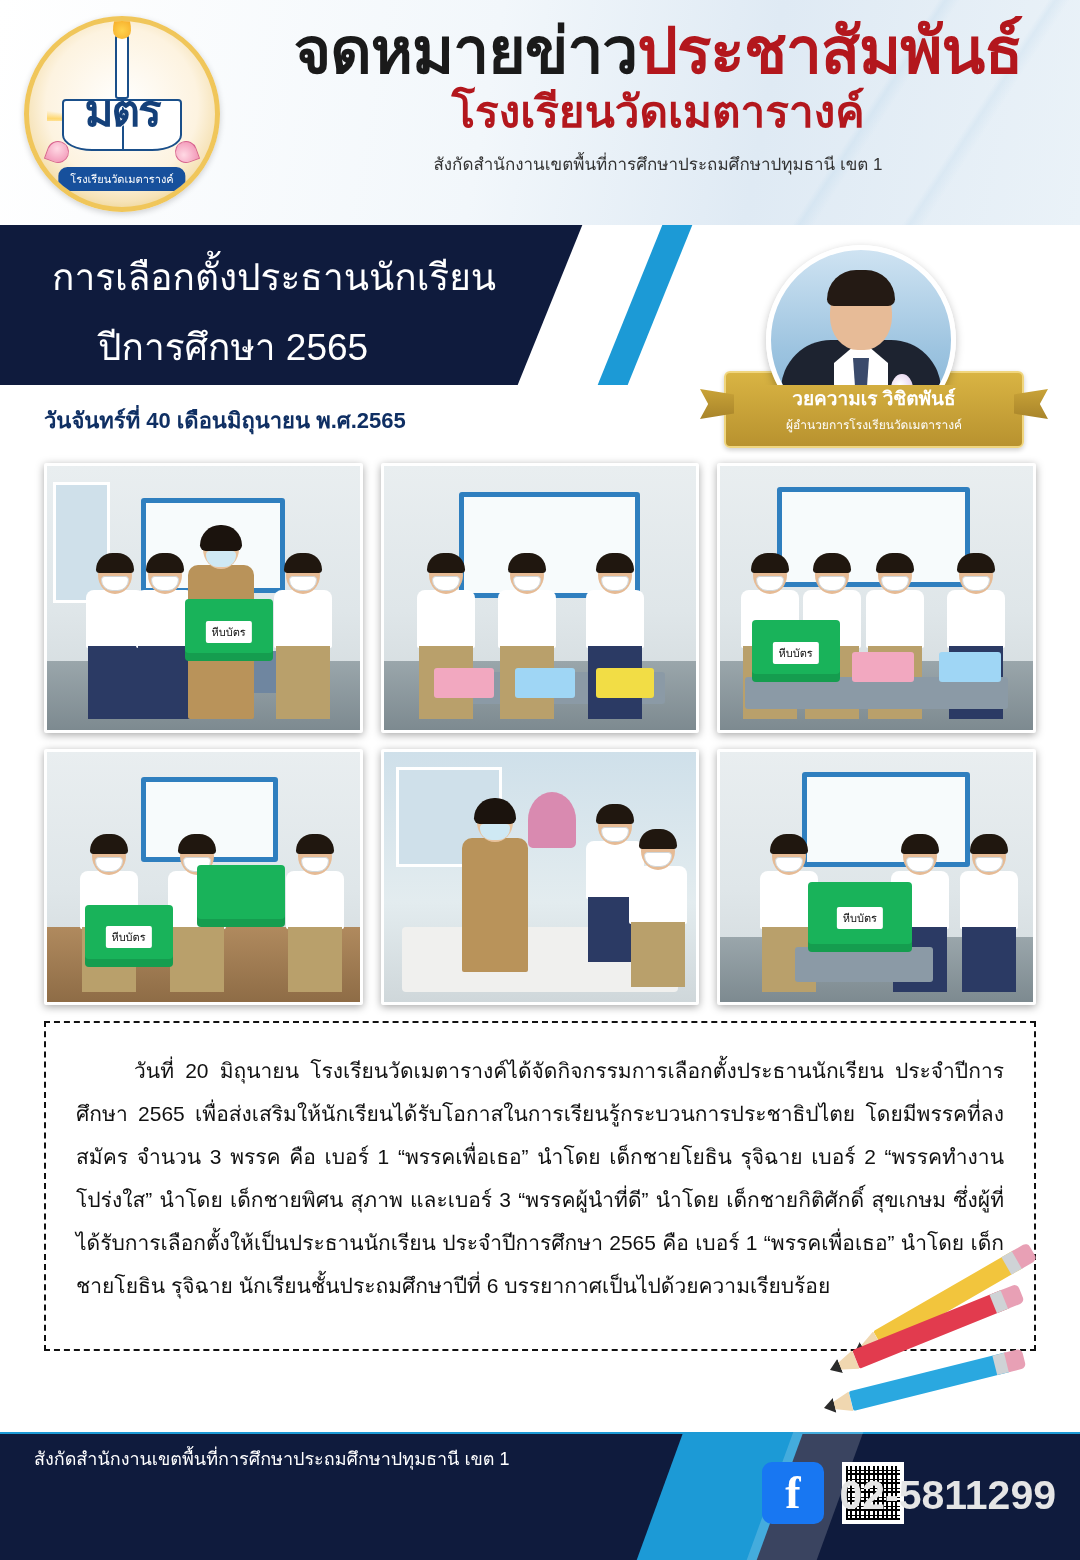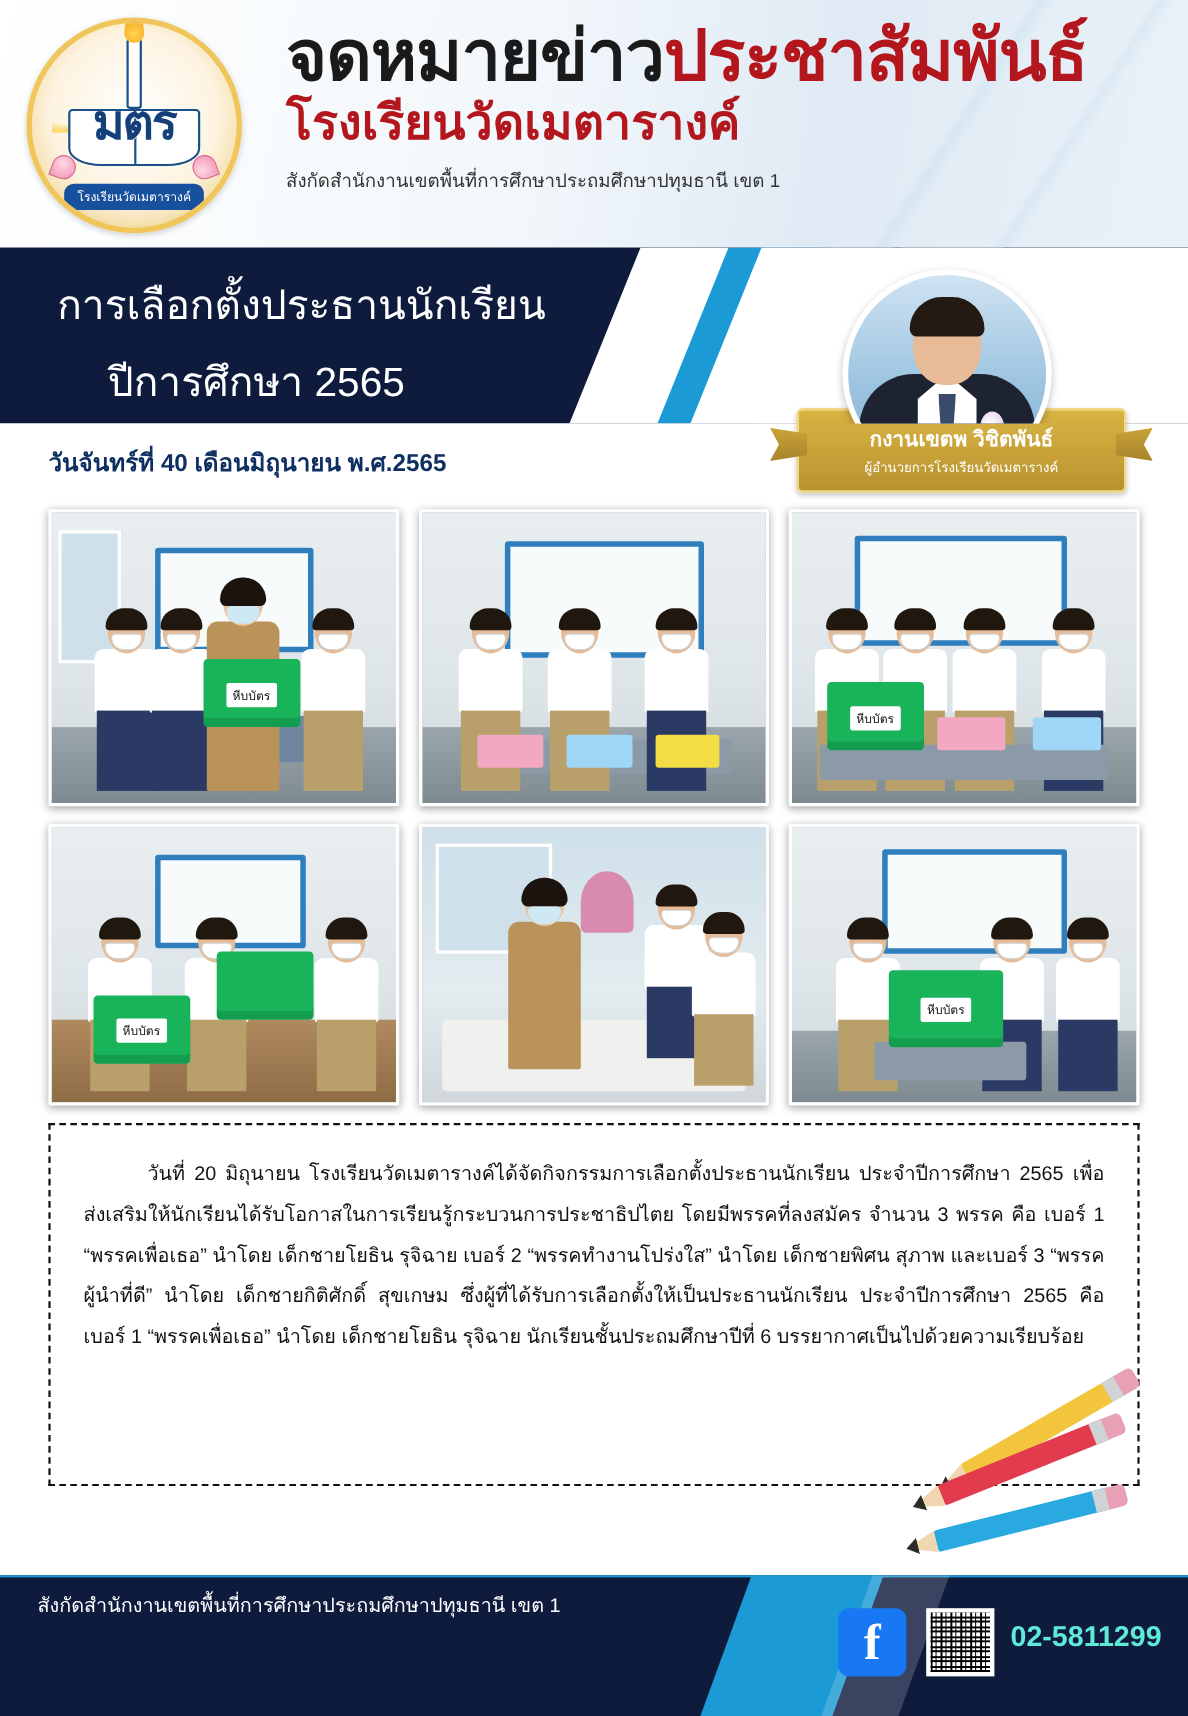--- a/index.html
+++ b/index.html
@@ -81,21 +81,21 @@
     white-space:nowrap;
   }
   .logo-petal {
     position:absolute; width:22px; height:22px; border-radius:50% 50% 50% 0;
     background: radial-gradient(circle at 40% 35%, #ffd9e4, #f08cb0);
     border:1px solid #d8648f;
   }
   .p1 { left:18px; top:120px; transform: rotate(20deg); }
   .p2 { right:18px; top:120px; transform: rotate(-110deg); }
 
-  .head-text { position:absolute; left:260px; top:18px; right:24px; text-align:left; z-index:3; }
+  .head-text { position:absolute; left:260px; top:18px; right:24px; text-align:center; z-index:3; }
   .title-1 { font-size:64px; font-weight:bold; line-height:1.05; letter-spacing:-1px; }
   .title-1 .dark { color:#1a1a1a; }
   .title-1 .red { color:#b3171d; }
   .title-2 { font-size:44px; font-weight:bold; color:#b3171d; line-height:1.15; margin-top:2px; }
   .title-3 { font-size:17px; color:#333; margin-top:12px; }
 
   
   .banner {
     position:relative; height:160px;
     background:#0f1b3d;
@@ -240,21 +240,21 @@
   
   .textbox {
     margin: 8px 44px 0 44px;
     border:2px dashed #111;
     padding:26px 30px 30px;
     background:#ffffff;
     position:relative;
     height:330px;
   }
   .textbox p {
-    font-size:18px; line-height:2.05; color:#111; text-align:justify; text-indent:58px;
+    font-size:21px; line-height:2.05; color:#111; text-align:justify; text-indent:58px;
   }
 
   .pencils { position:absolute; right:46px; bottom:108px; width:210px; height:110px; z-index:5; }
   .pencil { position:absolute; width:190px; height:20px; transform-origin:left center; }
   .pencil .body { position:absolute; left:28px; top:0; width:162px; height:20px; border-radius:2px; }
   .pencil .tip {
     position:absolute; left:0; top:0; width:28px; height:20px; background:#f0d7b0;
     clip-path: polygon(0 50%, 100% 0, 100% 100%);
   }
   .pencil .lead {
@@ -302,21 +302,21 @@
   }
   .qr-inner {
     width:100%; height:100%;
     background-image:
       linear-gradient(90deg,#000 25%, transparent 25%, transparent 50%, #000 50%, #000 62%, transparent 62%),
       linear-gradient(0deg,#000 18%, transparent 18%, transparent 44%, #000 44%, #000 56%, transparent 56%);
     background-size: 9px 9px, 9px 9px;
   }
   .phone {
     position:absolute; right:24px; top:40px;
-    color:#5eead4; font-size:26px; font-weight:bold;
+    color:#e5e5e5; font-size:41px; font-weight:bold;
   }
 </style>
 </head>
 <body>
 
 <div class="header">
   <div class="logo-wrap">
     <div class="logo-inner">
       <div class="logo-rays"></div>
       <div class="logo-book"></div>
@@ -354,21 +354,21 @@
     <div class="ph-hair"></div>
     <div class="ph-pin"></div>
   </div>
 </div>
 
 <div class="date-bar">
   <div class="date-text">วันจันทร์ที่ 40 เดือนมิถุนายน พ.ศ.2565</div>
   <div class="name-plate">
     <div class="plate-tail-l"></div>
     <div class="plate-tail-r"></div>
-    <div class="nm">กงานเขตพ วิชิตพันธ์</div>
+    <div class="nm">วยความเร วิชิตพันธ์</div>
     <div class="pos">ผู้อำนวยการโรงเรียนวัดเมตารางค์</div>
   </div>
 </div>
 
 <div class="photos">
 
   <div class="photo-row">
 
     <div class="photo">
       <div class="ph-wall"></div>

